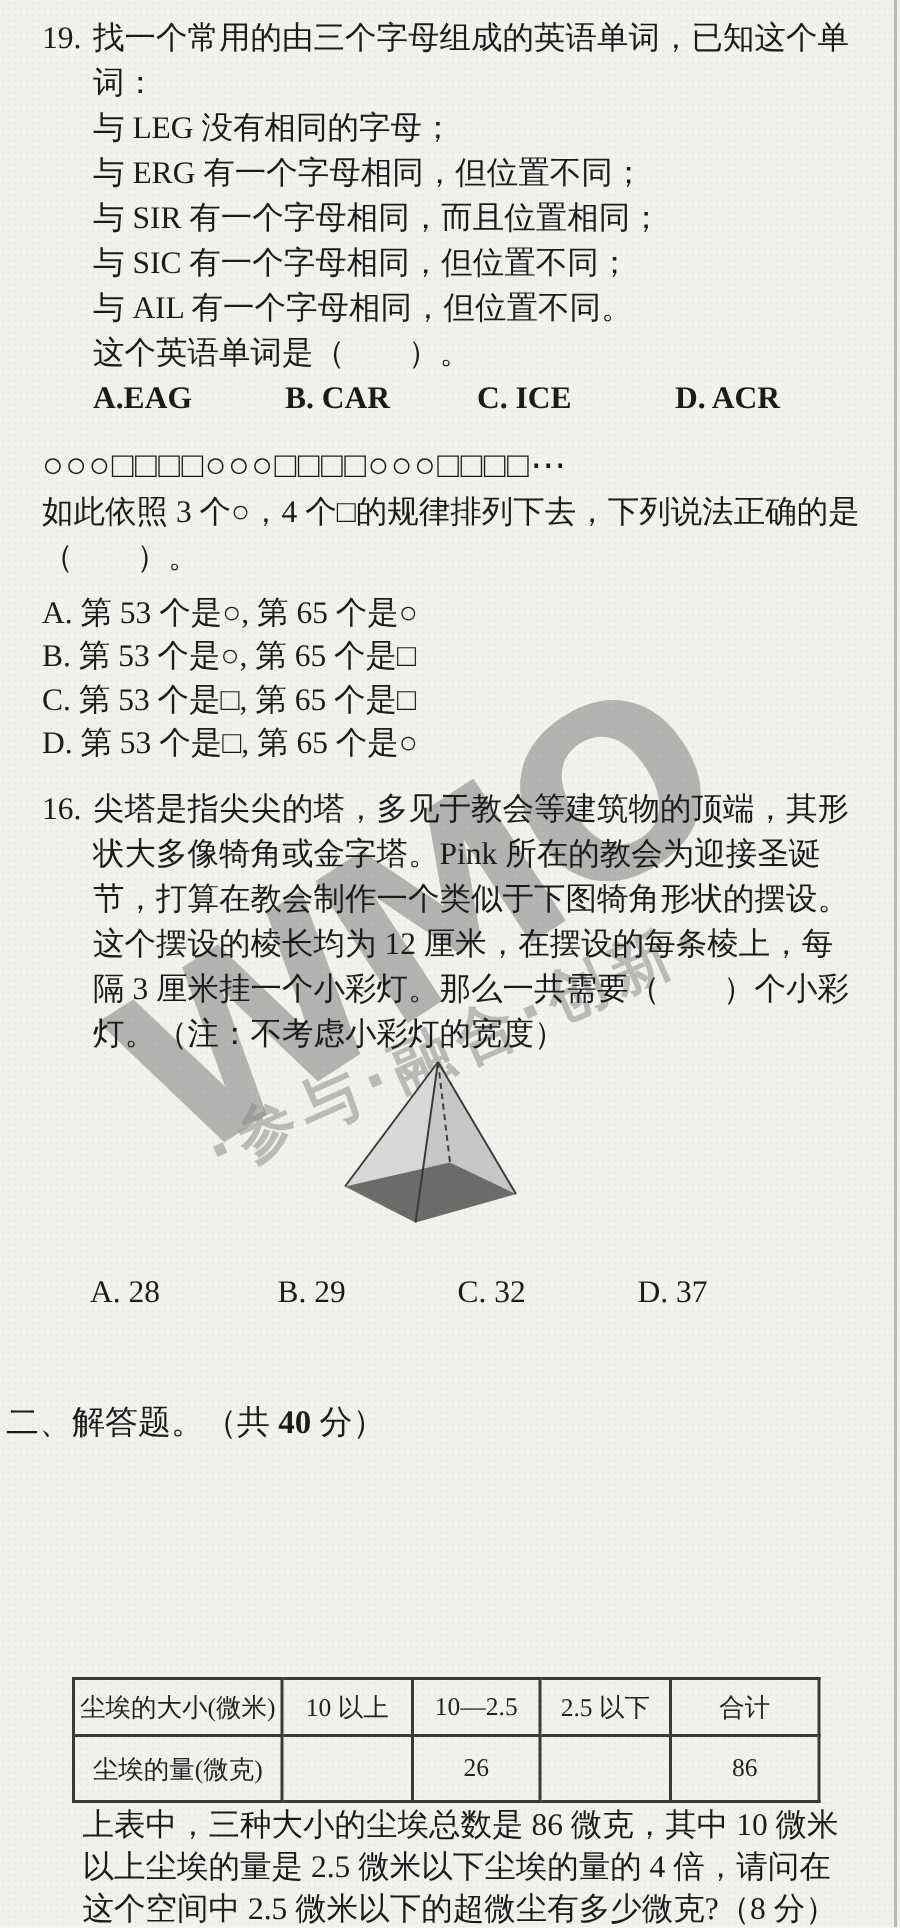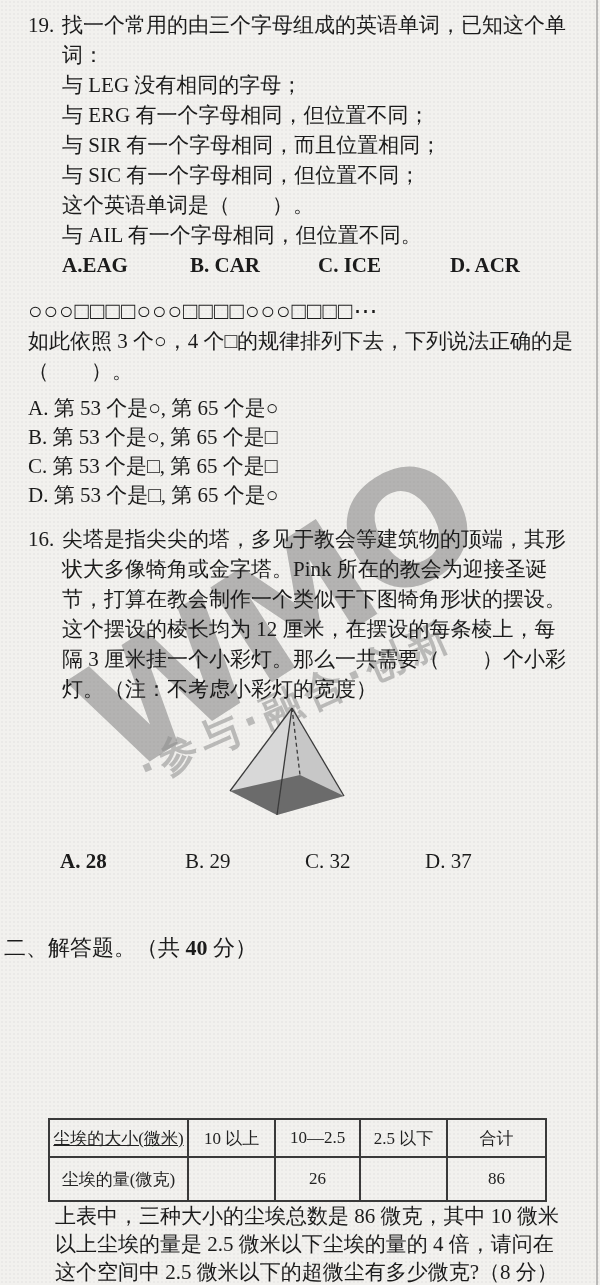--- a/index.html
+++ b/index.html
@@ -33,60 +33,60 @@
   .block { position:absolute; left:28px; width:548px; display:flex; }
   .qnum  { flex:0 0 34px; line-height:30px; }
   .qbody { flex:1 1 auto; line-height:30px; }
   .line  { line-height:30px; }
 
   .opts  { display:flex; line-height:30px; }
   .opts span { display:block;font-weight:bold; }
   .o14-a { width:128px; } .o14-b { width:128px; } .o14-c { width:132px; }
   .opt15 { line-height:29px; }
   .opts16 { position:absolute; left:60px; top:846px; width:520px; display:flex; line-height:30px; }
-  .o16-a { width:125px;font-weight:bold; } .o16-b { width:120px; } .o16-c { width:120px; }
+  .o16-a { width:125px; } .o16-b { width:120px; } .o16-c { width:120px; }
 
   .pattern { font-size:24px; letter-spacing:1px; line-height:30px; white-space:nowrap; }
 
   .pyramid { position:absolute; left:225px; top:703px; }
 
   .section-title { position:absolute; left:4px; top:933px; font-size:22px; line-height:30px; }
   .pts { font-weight:bold; }
 
   table.dust {
     position:absolute; left:48px; top:1118px; width:487px;
     border-collapse:collapse; table-layout:fixed;
     font-size:17px; text-align:center; color:#222;
   }
   table.dust td {
     border:2px solid #3a3a3a; padding:0; height:36px; overflow:hidden;
   }
   table.dust tr.datarow td { height:42px; }
-  .c0 { width:137px;text-decoration:underline; } .c1 { width:85px; } .c2 { width:83px; } .c3 { width:85px; } .c4 { width:97px; }
+  .c0 { width:137px; } .c1 { width:85px; } .c2 { width:83px; } .c3 { width:85px; } .c4 { width:97px; }
 
   .post { position:absolute; left:55px; top:1202px; width:518px; line-height:28px; }
 </style>
 </head>
 <body>
 
 <div class="page">
 
   <div class="wm-big">WMO</div>
   <div class="wm-small">·参与·融合·创新·</div>
 
   <div class="block" style="top:10px;">
     <span class="qnum">19.</span>
     <div class="qbody">
       <div class="line">找一个常用的由三个字母组成的英语单词，已知这个单词：</div>
       <div class="line">与 LEG 没有相同的字母；</div>
       <div class="line">与 ERG 有一个字母相同，但位置不同；</div>
       <div class="line">与 SIR 有一个字母相同，而且位置相同；</div>
       <div class="line">与 SIC 有一个字母相同，但位置不同；</div>
+      <div class="line">与 AIL 有一个字母相同，但位置不同。</div>
       <div class="line">这个英语单词是（　　）。</div>
-      <div class="line">与 AIL 有一个字母相同，但位置不同。</div>
       <div class="opts">
         <span class="o14-a">A.EAG</span>
         <span class="o14-b">B. CAR</span>
         <span class="o14-c">C. ICE</span>
         <span>D. ACR</span>
       </div>
     </div>
   </div>
 
   <div class="block" style="top:296px;">

